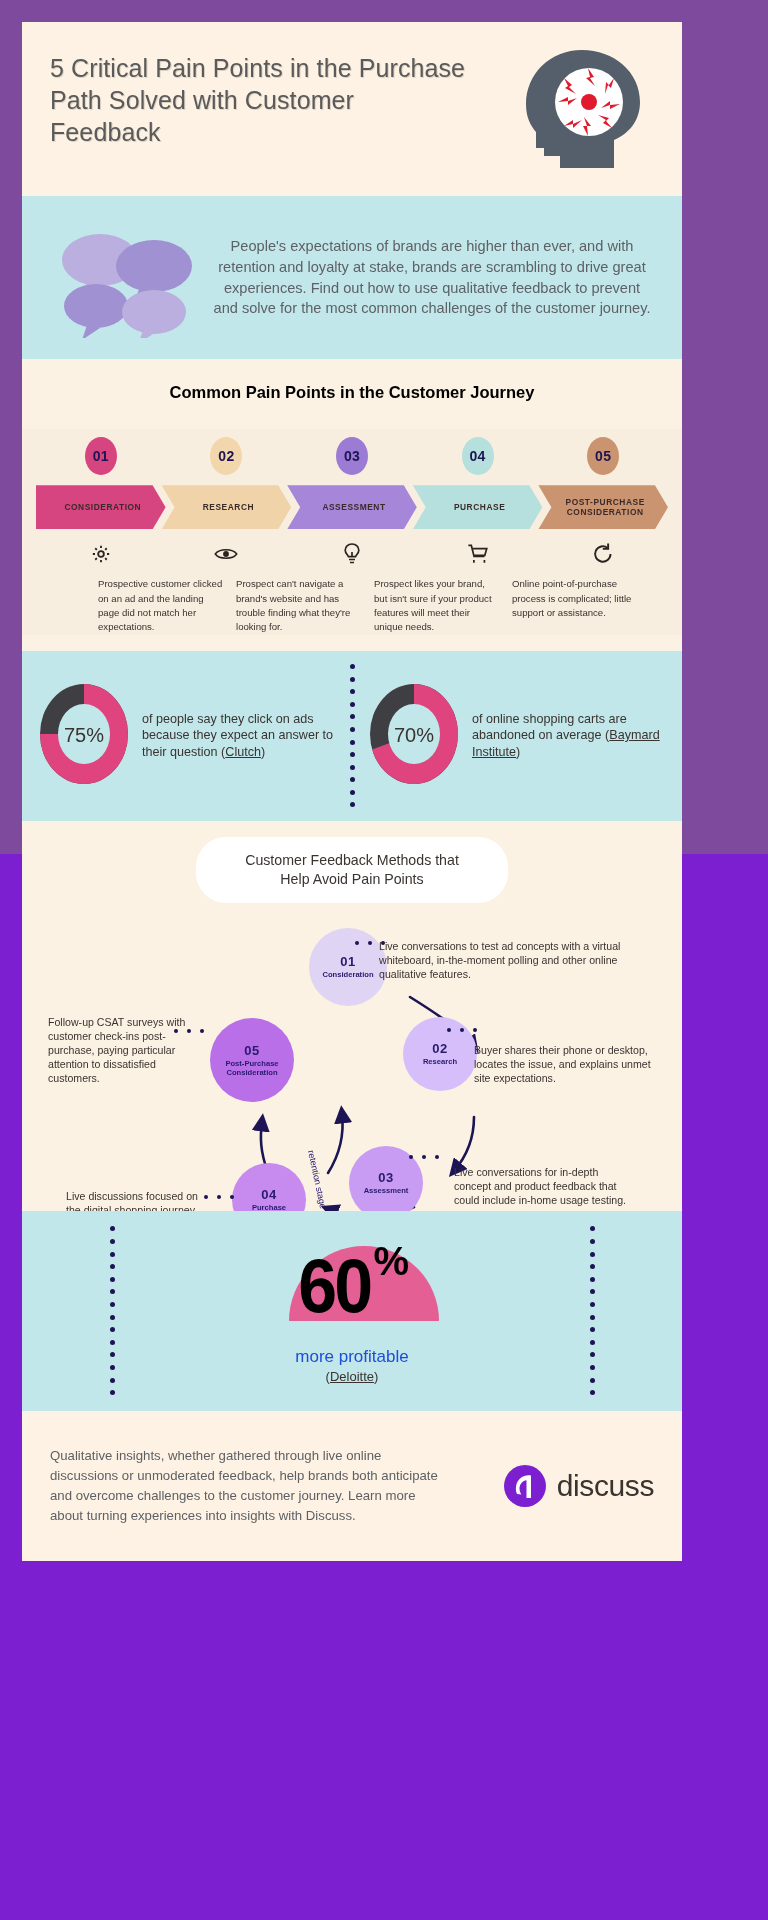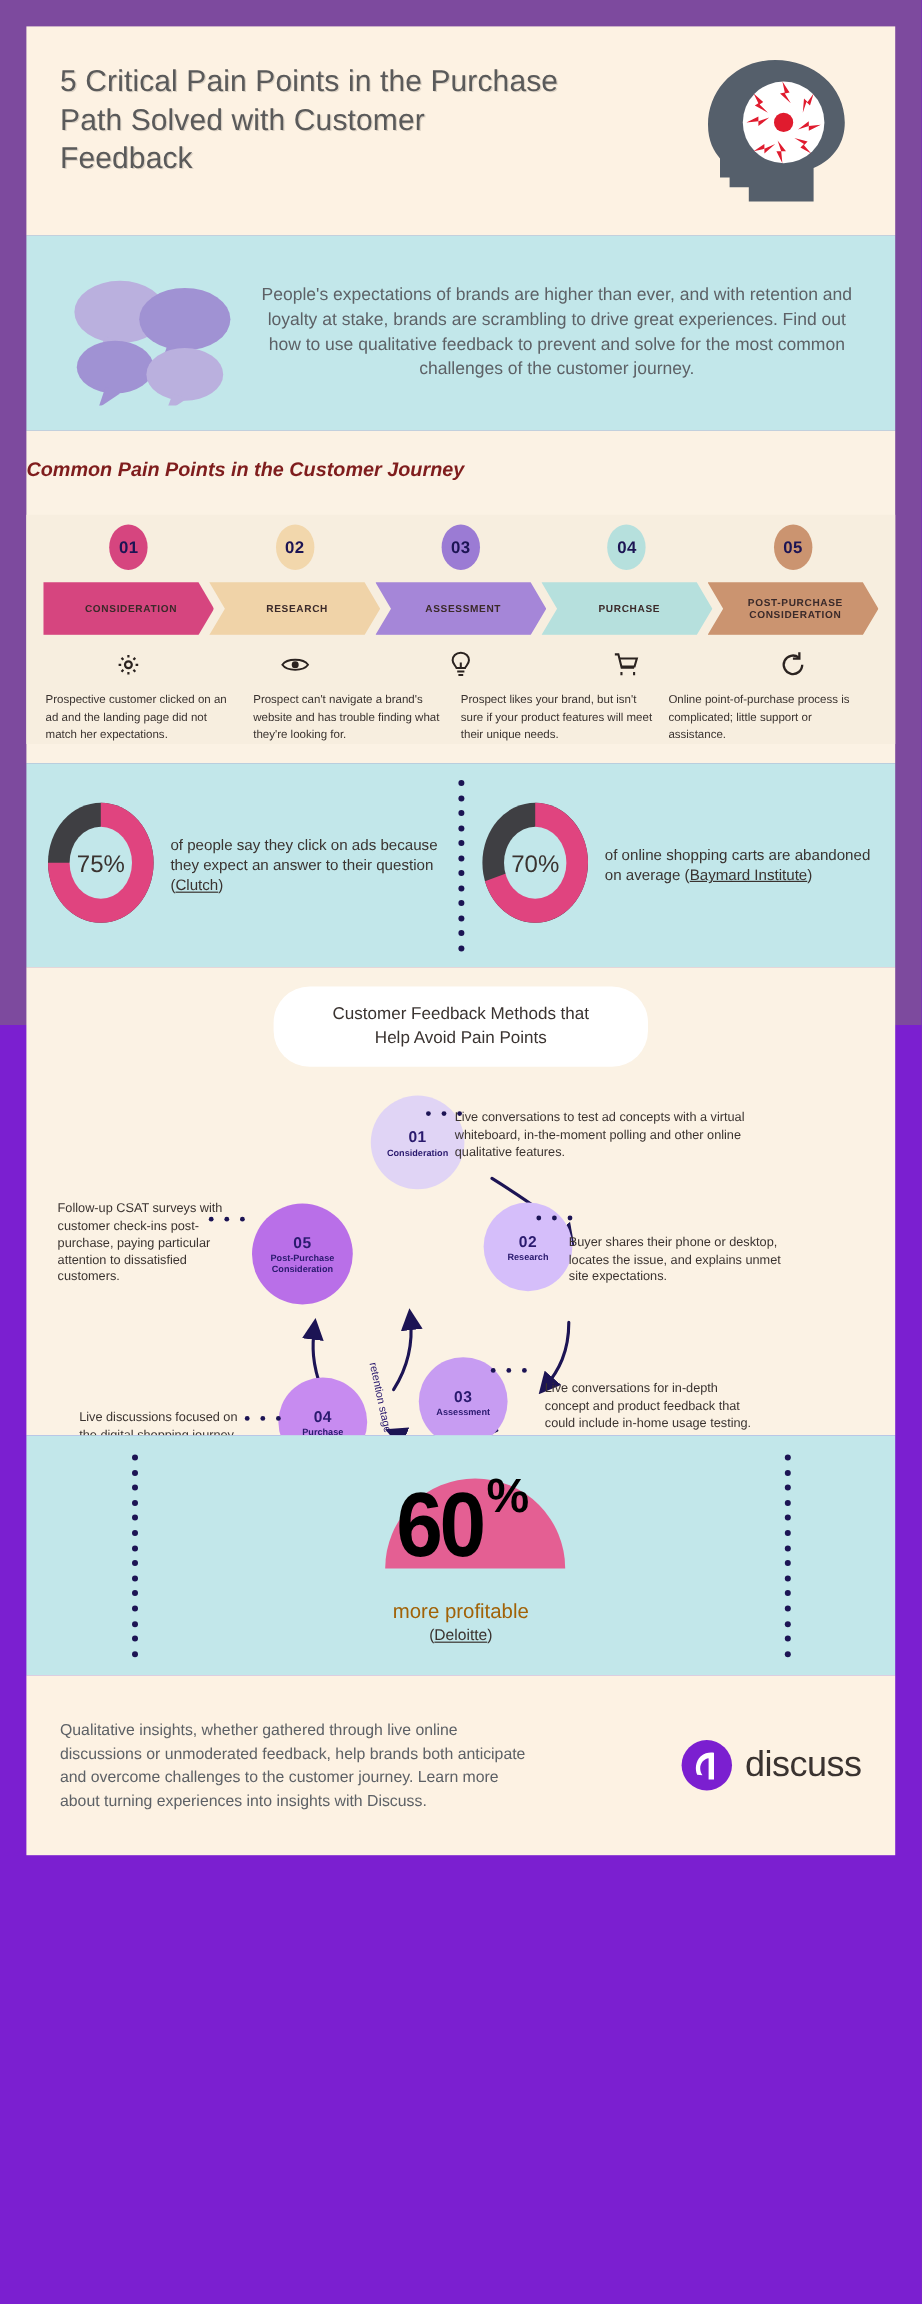--- a/index.html
+++ b/index.html
@@ -8,21 +8,21 @@
     font-family:"Liberation Sans", sans-serif;
     background:#7b2bbf;
     overflow:hidden;
   }
   .page {
     position:relative;
     width:768px; height:1920px;
     background:linear-gradient(to bottom, #7d4a9e 0%, #7d4a9e 44.5%, #7b1fd0 44.5%, #7b1fd0 100%);
     padding:22px 22px 22px 22px;
   }
-  .inner { width:724px; }
+  .inner { width:660px; }
 
   
   .hero {
     background:#fdf2e3;
     height:174px;
     position:relative;
     padding:30px 28px 0 28px;
   }
   .hero-title {
     font-size:25px;
@@ -53,26 +53,26 @@
     padding-right:8px;
   }
 
   
   .pain {
     background:#fbf2e4;
     padding:22px 0 16px 0;
     position:relative;
   }
   .pain-title {
+    text-align:center;
     font-size:16.5px;
     line-height:1.35;
-    color:#7f1d1d;
+    color:#000000;
     font-weight:bold;
     margin-bottom:26px;
-    font-style:italic;
   }
   .pain-band { background:#f7eedf; padding:8px 0 0 0; }
   .num-row { display:flex; padding:0 16px; }
   .num-cell { flex:1; display:flex; justify-content:center; }
   .num-badge {
     width:32px; height:38px; border-radius:50%;
     display:flex; align-items:center; justify-content:center;
     font-size:14px; font-weight:bold; color:#1c1454;
     letter-spacing:.3px;
   }
@@ -88,21 +88,21 @@
     letter-spacing:.55px;
     text-align:center;
     line-height:1.25;
     clip-path:polygon(0 0, calc(100% - 13px) 0, 100% 50%, calc(100% - 13px) 100%, 0 100%, 13px 50%);
     margin-left:-4px;
     padding:0 10px 0 14px;
   }
   .chev:first-child { clip-path:polygon(0 0, calc(100% - 13px) 0, 100% 50%, calc(100% - 13px) 100%, 0 100%); margin-left:0; }
   .icon-row { display:flex; padding:0 16px; margin-top:12px; }
   .icon-cell { flex:1; display:flex; justify-content:center; align-items:center; height:26px; }
-  .desc-row { display:flex; padding:0 16px; margin-top:10px; }
+  .desc-row { display:flex; padding:0 32px; margin-top:10px;margin-left:44px; }
   .desc-cell {
     flex:1;
     font-size:9.6px;
     line-height:1.5;
     color:#3a3330;
     padding-right:12px;
   }
 
   
   .stats {
@@ -182,21 +182,21 @@
     font-family:"Liberation Sans", sans-serif;
     font-size:76px; font-weight:bold; color:#000;
     letter-spacing:-3px; line-height:.92;
     transform:scaleX(.92);
   }
   .bigstat-num .pct {
     position:relative; z-index:2;
     font-size:40px; font-weight:bold; color:#000;
     align-self:flex-start; margin-top:-4px;
   }
-  .bigstat-sub { font-size:17px; color:#a16207; margin-top:26px; }
+  .bigstat-sub { font-size:17px; color:#1d4ed8; margin-top:26px; }
   .bigstat-src { font-size:13px; color:#3a3330; margin-top:2px; }
   .bigstat-src u { text-decoration:underline; }
 
   
   .footer {
     background:#fdf2e3; height:150px;
     display:flex; align-items:center; justify-content:space-between;
     padding:0 28px;
   }
   .footer-text { font-size:13.2px; line-height:1.5; color:#5d6166; max-width:400px; }

